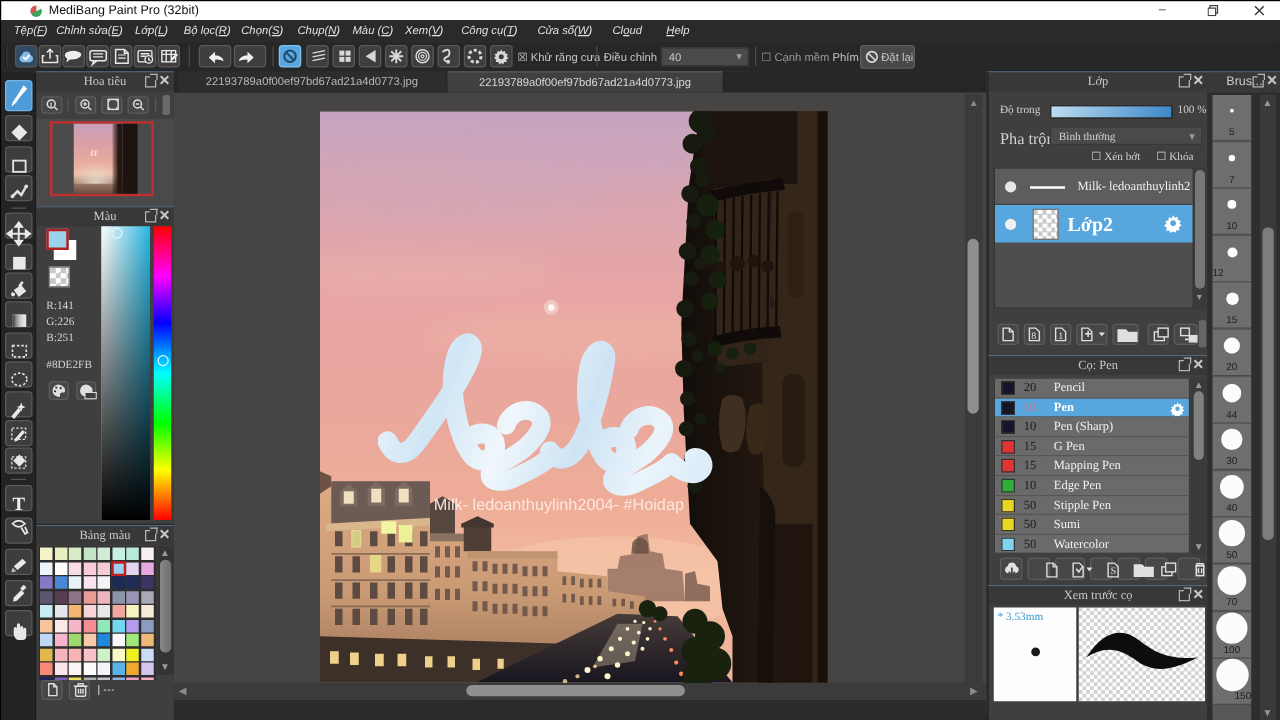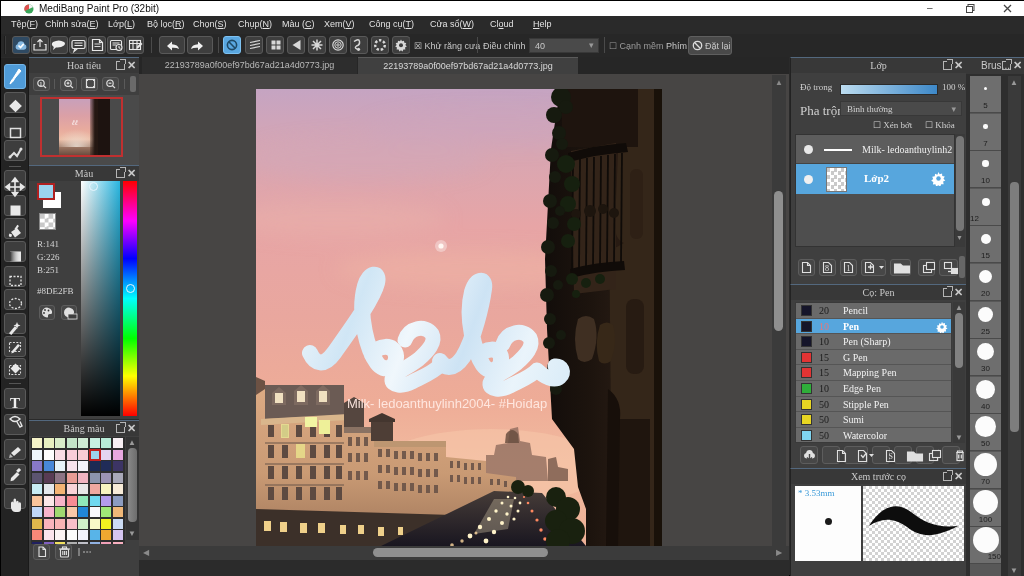--- a/index.html
+++ b/index.html
@@ -6,21 +6,21 @@
 html,body { width:1024px; height:576px; overflow:hidden; background:#2a2a2a;
   font-family:"Liberation Sans", sans-serif; }
 #app { position:absolute; left:0; top:0; width:1024px; height:576px; border:1px solid #000; }
 .abs { position:absolute; }
 
 #titlebar { left:0; top:0; width:1024px; height:15px; background:#ffffff; }
 #titlebar .ttext { position:absolute; left:38px; top:2px; font-size:10px; color:#111; }
 .winbtn { position:absolute; top:2px; color:#444; font-size:10px; }
 
 #menubar { left:0; top:15px; width:1024px; height:18px; background:#2a2a2a; color:#e2e2e2; font-size:9px; }
-#menubar span.mi { position:absolute; top:3px; white-space:nowrap; }
+#menubar span.mi { position:absolute; top:3px; white-space:nowrap;font-style:italic; }
 
 #toolbar { left:0; top:33px; width:1024px; height:23px; background:#272727; }
 .tbtn { position:absolute; top:2px; width:18px; height:18px; background:#3e3e3e;
   border:1px solid #595959; border-radius:3px; }
 .tsep { position:absolute; top:3px; width:1px; height:16px; background:#4a4a4a; }
 #toolbar .lbl { position:absolute; top:7px; font-size:9px; color:#c8c8c8; white-space:nowrap; }
 
 #toolcol { left:0; top:57px; width:28px; height:519px; background:#232323; border-right:1px solid #1a1a1a; }
 .tool { position:absolute; left:3px; width:22px; height:21px; background:#3d3d3d;
   border:1px solid #5a5a5a; border-radius:3px; }
@@ -802,21 +802,21 @@
 
     <div style="position:absolute;left:4px;top:76px;width:160px;height:113px;background:#4e4e4e;border:1px solid #333">
       <div style="position:absolute;left:0;top:0;width:100%;height:29px;background:#5d5d5d;border-bottom:1px solid #444">
         <span style="position:absolute;left:8px;top:10px;width:9px;height:9px;background:#e8e8e8;border-radius:50%"></span>
         <div style="position:absolute;left:28px;top:14px;width:28px;height:2px;background:#fff"></div>
         <span style="position:absolute;left:66px;top:9px;font-size:10px;color:#f0f0f0;white-space:nowrap">Milk- ledoanthuylinh2</span>
       </div>
       <div style="position:absolute;left:0;top:29px;width:100%;height:30px;background:#57a6dd">
         <span style="position:absolute;left:8px;top:11px;width:9px;height:9px;background:#f0f0f0;border-radius:50%"></span>
         <div style="position:absolute;left:30px;top:3px;width:21px;height:25px;background:conic-gradient(#fff 0 25%, #cacaca 0 50%, #fff 0 75%, #cacaca 0) 0 0/7px 7px;border:1px solid #777"></div>
-        <span style="position:absolute;left:68px;top:8px;font-size:11px;font-weight:bold;color:#fff">Lớp2</span>
+        <span style="position:absolute;left:58px;top:8px;font-size:16px;font-weight:bold;color:#fff">Lớp2</span>
         <svg style="position:absolute;right:8px;top:7px" width="15" height="15" viewBox="0 0 16 16">
             <path d="M8 1 l1.2 2.4 2.6 -.8 .2 2.7 2.7 .6 -1.4 2.3 2 1.9 -2.4 1.2 .6 2.7 -2.7 0 -.8 2.6 -2.3 -1.5 -2.1 1.7 -.9 -2.6 -2.7 .2 .5 -2.7 -2.3 -1.4 2.1 -1.7 -1 -2.5 2.7 -.4 .3 -2.7 2.5 1 Z" fill="#fff"></path>
             <circle cx="8" cy="8" r="2.4" fill="#57a6dd"></circle>
           </svg>
       </div>
     </div>
     <div style="position:absolute;left:164px;top:76px;width:10px;height:113px;background:#3a3a3a">
       <div style="position:absolute;left:1px;top:2px;width:8px;height:95px;background:#777;border-radius:4px"></div>
       <div style="position:absolute;left:1px;top:100px;color:#999;font-size:7px">▼</div>
     </div>
@@ -982,21 +982,21 @@
         <div style="position:absolute;left:0;top:150px;width:31px;height:37px;background:#6e6e6e;border-bottom:1px solid #4a4a4a">
 <i style="position:absolute;left:10.5px;top:7.5px;width:10px;height:10px;background:#fcfcfc;border-radius:50%"></i>
 <span style="position:absolute;left:0;top:25px;width:31px;text-align:center;font-size:8px;color:#1e1e1e">15</span>
         </div>
         <div style="position:absolute;left:0;top:188px;width:31px;height:37px;background:#6e6e6e;border-bottom:1px solid #4a4a4a">
 <i style="position:absolute;left:9.0px;top:6.0px;width:13px;height:13px;background:#fcfcfc;border-radius:50%"></i>
 <span style="position:absolute;left:0;top:25px;width:31px;text-align:center;font-size:8px;color:#1e1e1e">20</span>
         </div>
         <div style="position:absolute;left:0;top:226px;width:31px;height:37px;background:#6e6e6e;border-bottom:1px solid #4a4a4a">
 <i style="position:absolute;left:8.0px;top:5.0px;width:15px;height:15px;background:#fcfcfc;border-radius:50%"></i>
-<span style="position:absolute;left:0;top:25px;width:31px;text-align:center;font-size:8px;color:#1e1e1e">25</span>
+<span style="position:absolute;left:0;top:25px;width:31px;text-align:center;font-size:8px;color:#1e1e1e">44</span>
         </div>
         <div style="position:absolute;left:0;top:263px;width:31px;height:37px;background:#6e6e6e;border-bottom:1px solid #4a4a4a">
 <i style="position:absolute;left:7.0px;top:4.0px;width:17px;height:17px;background:#fcfcfc;border-radius:50%"></i>
 <span style="position:absolute;left:0;top:25px;width:31px;text-align:center;font-size:8px;color:#1e1e1e">30</span>
         </div>
         <div style="position:absolute;left:0;top:301px;width:31px;height:37px;background:#6e6e6e;border-bottom:1px solid #4a4a4a">
 <i style="position:absolute;left:6.0px;top:3.0px;width:19px;height:19px;background:#fcfcfc;border-radius:50%"></i>
 <span style="position:absolute;left:0;top:25px;width:31px;text-align:center;font-size:8px;color:#1e1e1e">40</span>
         </div>
         <div style="position:absolute;left:0;top:338px;width:31px;height:37px;background:#6e6e6e;border-bottom:1px solid #4a4a4a">

